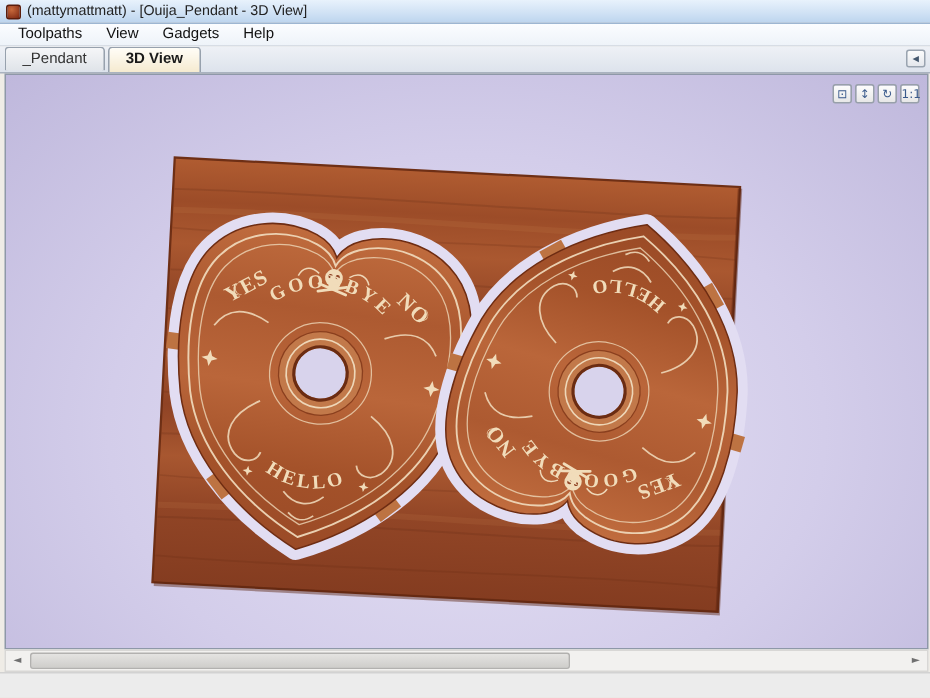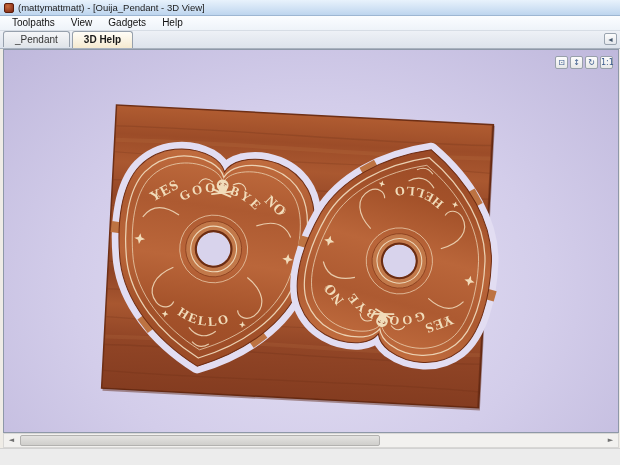--- a/index.html
+++ b/index.html
@@ -92,21 +92,21 @@
 
   <div class="menubar">
     <div class="menuitem">Toolpaths</div>
     <div class="menuitem">View</div>
     <div class="menuitem">Gadgets</div>
     <div class="menuitem">Help</div>
   </div>
 
   <div class="tabrow">
     <div class="tab">_Pendant</div>
-    <div class="tab active">3D Help</div>
+    <div class="tab active">3D View</div>
     <div class="chevron">◄</div>
   </div>
 
   <div class="viewport">
 
     <svg viewBox="0 0 615 384" preserveAspectRatio="none">
       <defs>
         <linearGradient id="woodGrad" x1="0" y1="0" x2="0" y2="1">
           <stop offset="0" stop-color="#b05c31"></stop>
           <stop offset="0.1" stop-color="#9c4c28"></stop>

